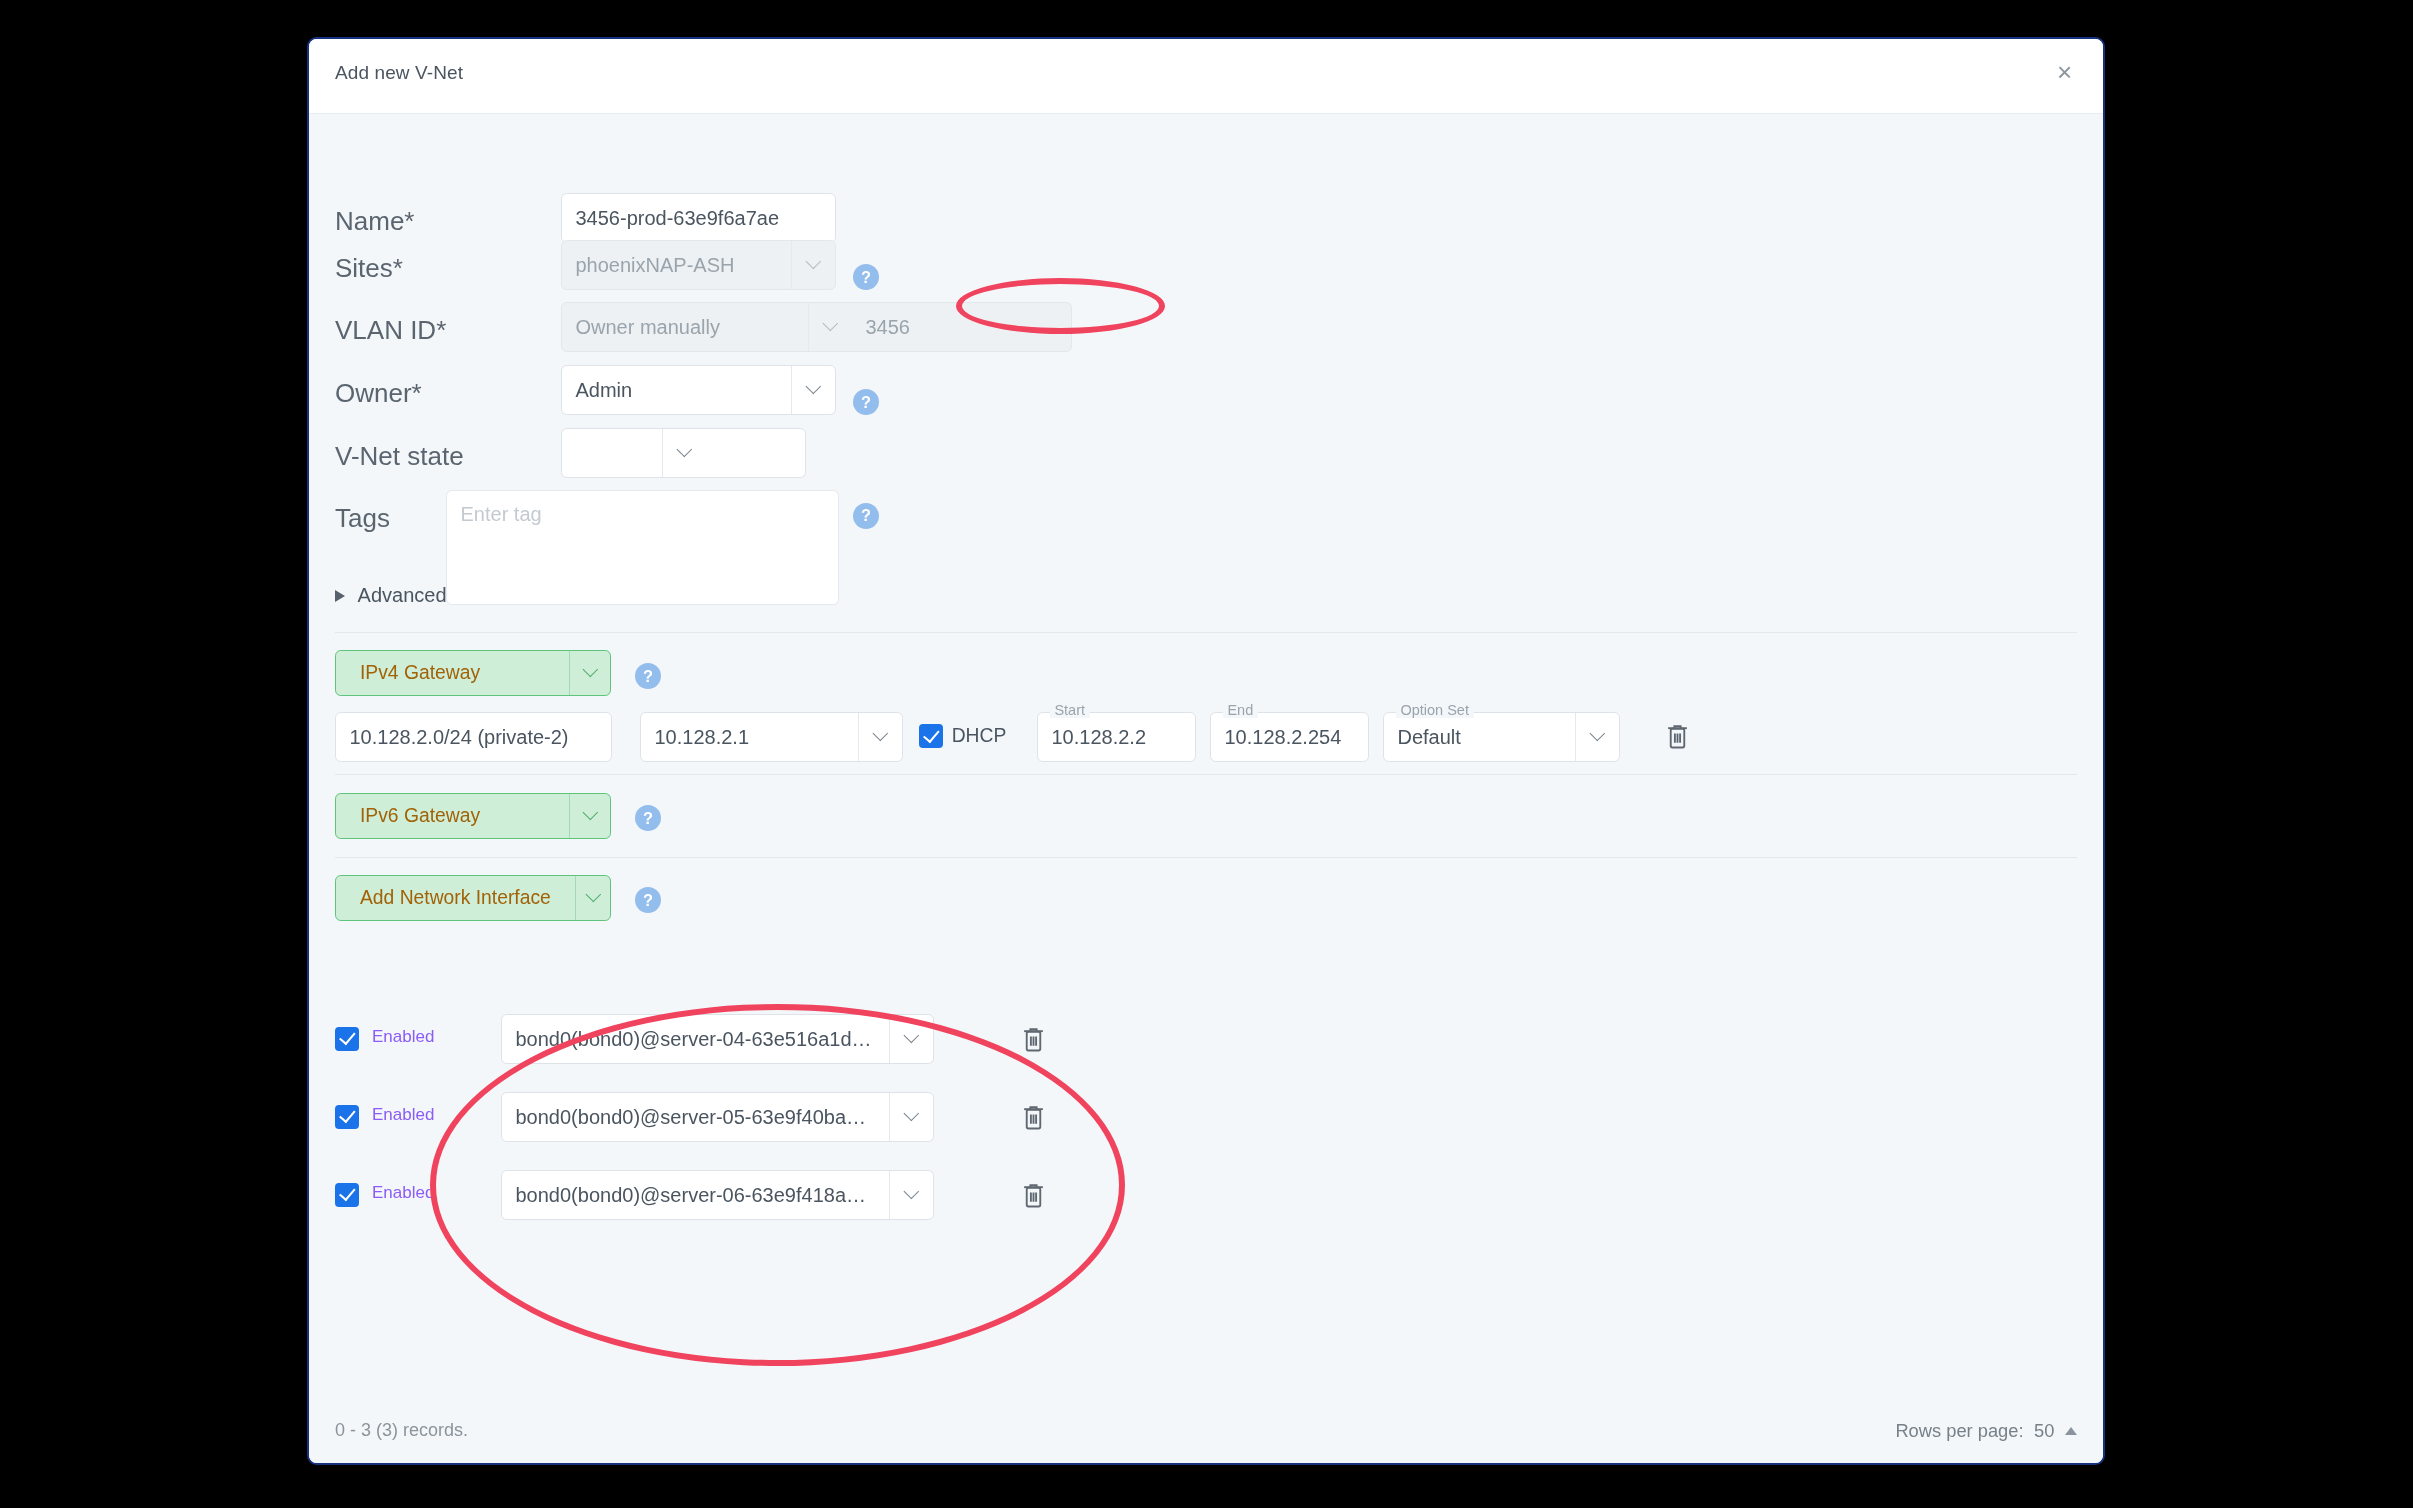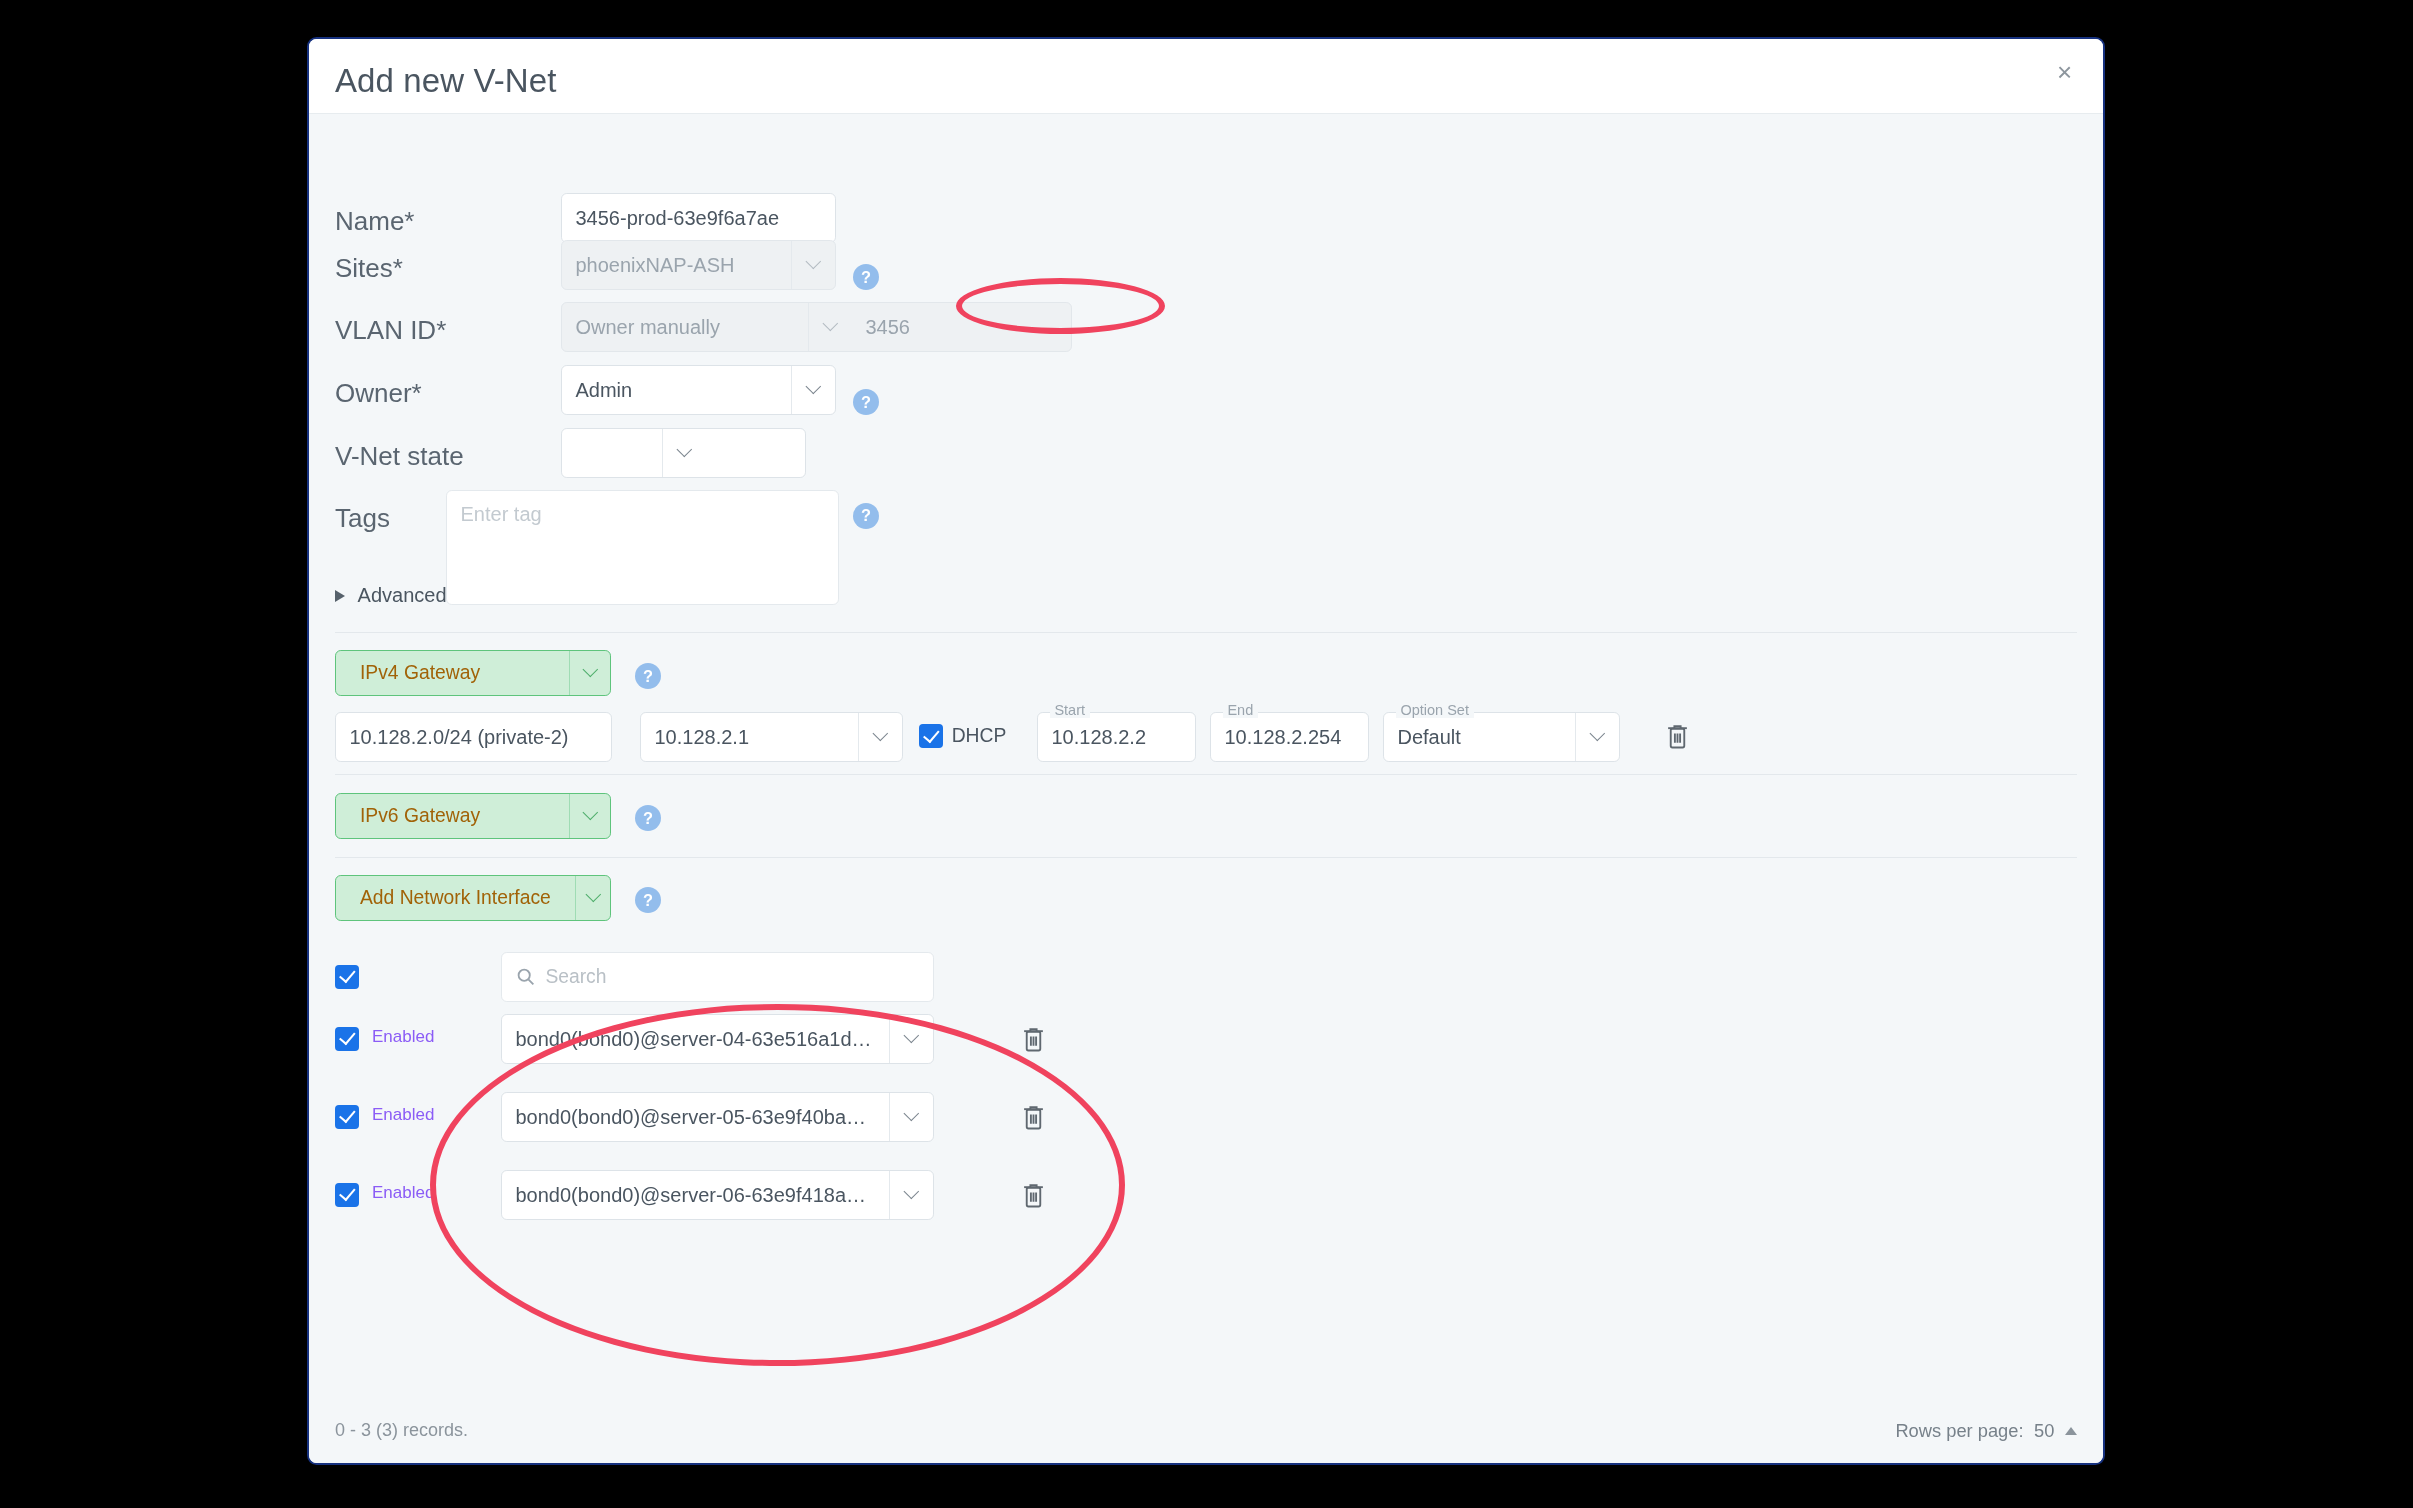--- a/index.html
+++ b/index.html
@@ -24,21 +24,21 @@
 
   #dialog-header {
     position: relative;
     height: 75px;
     background: #ffffff;
     border-bottom: 1px solid #e7ecef;
   }
   #dialog-title {
     position: absolute;
     left: 26px; top: 23px;
-    font-size: 33px;
+    font-size: 19px;
     color: #4a5560;
     letter-spacing: 0.1px;
   }
   #close-icon {
     position: absolute;
     right: 21px; top: 15.4px;
     width: 35px; height: 35px;
     display: flex; align-items: center; justify-content: center;
     color: #8d969e;
     font-size: 26px;
@@ -409,30 +409,20 @@
     <div class="divider" style="top:743px;"></div>
 
     <div class="green-select" style="left:26px; top:761px;">
       <span class="label">Add Network Interface</span>
       <span class="gcaret-box">
           <span class="gcaret"></span>
         </span>
     </div>
     <div class="help-icon" style="left:326px; top:773px;">?</div>
 
-    <div class="iface-row" style="top:838px;">
-      <span class="cb iface-cb"></span>
-      <div id="search-box">
-        <svg width="19.3" height="19.3" viewBox="0 0 20 20" fill="none" stroke="#9aa4ad" stroke-width="1.9">
-          <circle cx="8.5" cy="8.5" r="5.8"></circle>
-            <path d="M12.8 12.8 L18 18"></path>
-        </svg>
-        <span id="search-placeholder">Search</span>
-      </div>
-    </div>
 
     <div class="iface-row" style="top:900px;">
       <span class="cb iface-cb"></span>
       <span class="iface-label">Enabled</span>
       <div class="field" style="left:166px; top:0; width:433px;">
         <div class="field-text">bond0(bond0)@server-04-63e516a1d1a8442da4e…</div>
         <div class="caret-box">
             <span class="caret"></span>
           </div>
       </div>

